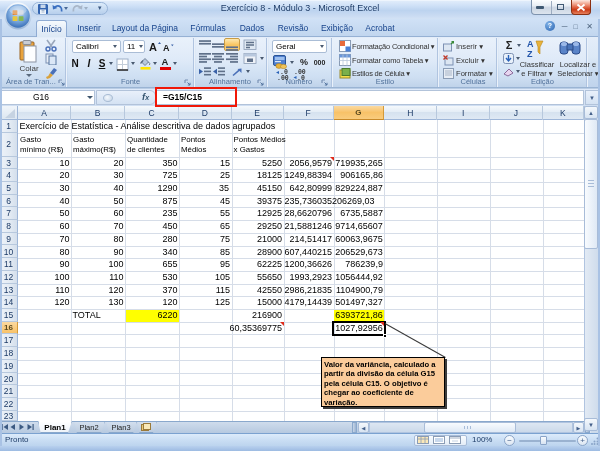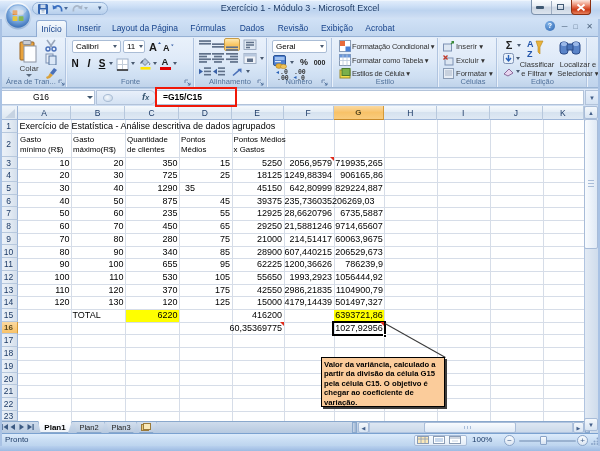--- a/index.html
+++ b/index.html
@@ -3,21 +3,21 @@
 <style>
 *{margin:0;padding:0;box-sizing:border-box;}
 html,body{width:600px;height:451px;overflow:hidden;}
 body{font-family:"Liberation Sans",sans-serif;}
 .win{position:relative;width:600px;height:451px;background:#bfd3ee;overflow:hidden;}
 .abs{position:absolute;}
 </style></head><body>
 <div class="win">
 <div class="abs" style="left:0;top:0;width:600px;height:19px;background:linear-gradient(180deg,#e3eefb 0%,#cfe1f7 30%,#bcd3ef 55%,#c8daf2 80%,#d3e2f5 100%);"></div>
 <div class="abs" style="left:0;top:0;width:600px;height:1px;background:#eef5fd;"></div>
-<div class="abs" style="left:0;top:3px;width:600px;height:12px;text-align:center;font-size:9px;color:#1e3c67;">Exercício 1 - Módulo 3 - Microsoft Excel</div>
+<div class="abs" style="left:0;top:3px;width:600px;height:12px;text-align:center;font-size:9px;color:#1e3c67;">Exercício 8 - Módulo 3 - Microsoft Excel</div>
 <div class="abs" style="left:531px;top:0;width:60px;height:15px;background:linear-gradient(180deg,#fdfeff,#e8eef5 40%,#ccd6e3 55%,#dce4ee);border:1px solid #7e93ae;border-top:none;border-radius:0 0 4px 4px;"></div>
 <div class="abs" style="left:551px;top:1px;width:1px;height:13px;background:#9cabc0;"></div>
 <div class="abs" style="left:571px;top:0px;width:20px;height:15px;background:linear-gradient(180deg,#fce8e0,#f0a088 30%,#dd5b3a 55%,#c83a16 70%,#e8825e);border:1px solid #8c3012;border-top:none;border-radius:0 0 4px 4px;"></div>
 <div class="abs" style="left:536px;top:6px;width:8px;height:2.5px;background:#3f5872;border-radius:1px;"></div>
 <div class="abs" style="left:557px;top:3.5px;width:7px;height:6px;border:1.5px solid #3f5872;background:transparent;"></div>
 <svg class="abs" style="left:576px;top:3px;" width="10" height="9">
       <path d="M1.5 1.5 L8.5 7.5 M8.5 1.5 L1.5 7.5" stroke="#fff" stroke-width="1.8"></path>
     </svg>
     <div class="abs" style="left:32px;top:2px;width:76px;height:13px;background:linear-gradient(180deg,#dcebfa,#b7cfec);border:1px solid #98b4d8;border-radius:7px;"></div>
 <svg class="abs" style="left:38px;top:4px;" width="10" height="10">
@@ -408,21 +408,21 @@
 <div class="abs" style="left:8px;top:169.2px;width:61.5px;height:12.700000000000017px;font-size:9px;color:#000;text-align:right;line-height:12.700000000000017px;font-weight:normal;white-space:nowrap;">20</div>
 <div class="abs" style="left:61px;top:169.2px;width:62.5px;height:12.700000000000017px;font-size:9px;color:#000;text-align:right;line-height:12.700000000000017px;font-weight:normal;white-space:nowrap;">30</div>
 <div class="abs" style="left:115px;top:169.2px;width:62.5px;height:12.700000000000017px;font-size:9px;color:#000;text-align:right;line-height:12.700000000000017px;font-weight:normal;white-space:nowrap;">725</div>
 <div class="abs" style="left:169px;top:169.2px;width:61.0px;height:12.700000000000017px;font-size:9px;color:#000;text-align:right;line-height:12.700000000000017px;font-weight:normal;white-space:nowrap;">25</div>
 <div class="abs" style="left:221.5px;top:169.2px;width:60.5px;height:12.700000000000017px;font-size:9px;color:#000;text-align:right;line-height:12.700000000000017px;font-weight:normal;white-space:nowrap;">18125</div>
 <div class="abs" style="left:273.5px;top:169.2px;width:58.5px;height:12.700000000000017px;font-size:9px;color:#000;text-align:right;line-height:12.700000000000017px;font-weight:normal;white-space:nowrap;">1249,88394</div>
 <div class="abs" style="left:323.5px;top:169.2px;width:59.39999999999998px;height:12.700000000000017px;font-size:9px;color:#000;text-align:right;line-height:12.700000000000017px;font-weight:normal;white-space:nowrap;">906165,86</div>
 <div class="abs" style="left:8px;top:181.9px;width:61.5px;height:12.699999999999989px;font-size:9px;color:#000;text-align:right;line-height:12.699999999999989px;font-weight:normal;white-space:nowrap;">30</div>
 <div class="abs" style="left:61px;top:181.9px;width:62.5px;height:12.699999999999989px;font-size:9px;color:#000;text-align:right;line-height:12.699999999999989px;font-weight:normal;white-space:nowrap;">40</div>
 <div class="abs" style="left:115px;top:181.9px;width:62.5px;height:12.699999999999989px;font-size:9px;color:#000;text-align:right;line-height:12.699999999999989px;font-weight:normal;white-space:nowrap;">1290</div>
-<div class="abs" style="left:185px;top:181.9px;width:61.0px;height:12.699999999999989px;font-size:9px;color:#000;text-align:left;line-height:12.699999999999989px;font-weight:normal;white-space:nowrap;">35</div>
+<div class="abs" style="left:168px;top:181.9px;width:61.0px;height:12.699999999999989px;font-size:9px;color:#000;text-align:right;line-height:12.699999999999989px;font-weight:normal;white-space:nowrap;">35</div>
 <div class="abs" style="left:221.5px;top:181.9px;width:60.5px;height:12.699999999999989px;font-size:9px;color:#000;text-align:right;line-height:12.699999999999989px;font-weight:normal;white-space:nowrap;">45150</div>
 <div class="abs" style="left:273.5px;top:181.9px;width:58.5px;height:12.699999999999989px;font-size:9px;color:#000;text-align:right;line-height:12.699999999999989px;font-weight:normal;white-space:nowrap;">642,80999</div>
 <div class="abs" style="left:323.5px;top:181.9px;width:59.39999999999998px;height:12.699999999999989px;font-size:9px;color:#000;text-align:right;line-height:12.699999999999989px;font-weight:normal;white-space:nowrap;">829224,887</div>
 <div class="abs" style="left:8px;top:194.6px;width:61.5px;height:12.700000000000017px;font-size:9px;color:#000;text-align:right;line-height:12.700000000000017px;font-weight:normal;white-space:nowrap;">40</div>
 <div class="abs" style="left:61px;top:194.6px;width:62.5px;height:12.700000000000017px;font-size:9px;color:#000;text-align:right;line-height:12.700000000000017px;font-weight:normal;white-space:nowrap;">50</div>
 <div class="abs" style="left:115px;top:194.6px;width:62.5px;height:12.700000000000017px;font-size:9px;color:#000;text-align:right;line-height:12.700000000000017px;font-weight:normal;white-space:nowrap;">875</div>
 <div class="abs" style="left:169px;top:194.6px;width:61.0px;height:12.700000000000017px;font-size:9px;color:#000;text-align:right;line-height:12.700000000000017px;font-weight:normal;white-space:nowrap;">45</div>
 <div class="abs" style="left:221.5px;top:194.6px;width:60.5px;height:12.700000000000017px;font-size:9px;color:#000;text-align:right;line-height:12.700000000000017px;font-weight:normal;white-space:nowrap;">39375</div>
 <div class="abs" style="left:273.5px;top:194.6px;width:58.5px;height:12.700000000000017px;font-size:9px;color:#000;text-align:right;line-height:12.700000000000017px;font-weight:normal;white-space:nowrap;">235,736035</div>
 <div class="abs" style="left:323.5px;top:194.6px;width:59.39999999999998px;height:12.700000000000017px;font-size:9px;color:#000;text-align:center;line-height:12.700000000000017px;font-weight:normal;white-space:nowrap;">206269,03</div>
@@ -464,36 +464,36 @@
 <div class="abs" style="left:8px;top:270.9px;width:61.5px;height:12.700000000000045px;font-size:9px;color:#000;text-align:right;line-height:12.700000000000045px;font-weight:normal;white-space:nowrap;">100</div>
 <div class="abs" style="left:61px;top:270.9px;width:62.5px;height:12.700000000000045px;font-size:9px;color:#000;text-align:right;line-height:12.700000000000045px;font-weight:normal;white-space:nowrap;">110</div>
 <div class="abs" style="left:115px;top:270.9px;width:62.5px;height:12.700000000000045px;font-size:9px;color:#000;text-align:right;line-height:12.700000000000045px;font-weight:normal;white-space:nowrap;">530</div>
 <div class="abs" style="left:169px;top:270.9px;width:61.0px;height:12.700000000000045px;font-size:9px;color:#000;text-align:right;line-height:12.700000000000045px;font-weight:normal;white-space:nowrap;">105</div>
 <div class="abs" style="left:221.5px;top:270.9px;width:60.5px;height:12.700000000000045px;font-size:9px;color:#000;text-align:right;line-height:12.700000000000045px;font-weight:normal;white-space:nowrap;">55650</div>
 <div class="abs" style="left:273.5px;top:270.9px;width:58.5px;height:12.700000000000045px;font-size:9px;color:#000;text-align:right;line-height:12.700000000000045px;font-weight:normal;white-space:nowrap;">1993,2923</div>
 <div class="abs" style="left:323.5px;top:270.9px;width:59.39999999999998px;height:12.700000000000045px;font-size:9px;color:#000;text-align:right;line-height:12.700000000000045px;font-weight:normal;white-space:nowrap;">1056444,92</div>
 <div class="abs" style="left:8px;top:283.6px;width:61.5px;height:12.699999999999989px;font-size:9px;color:#000;text-align:right;line-height:12.699999999999989px;font-weight:normal;white-space:nowrap;">110</div>
 <div class="abs" style="left:61px;top:283.6px;width:62.5px;height:12.699999999999989px;font-size:9px;color:#000;text-align:right;line-height:12.699999999999989px;font-weight:normal;white-space:nowrap;">120</div>
 <div class="abs" style="left:115px;top:283.6px;width:62.5px;height:12.699999999999989px;font-size:9px;color:#000;text-align:right;line-height:12.699999999999989px;font-weight:normal;white-space:nowrap;">370</div>
-<div class="abs" style="left:169px;top:283.6px;width:61.0px;height:12.699999999999989px;font-size:9px;color:#000;text-align:right;line-height:12.699999999999989px;font-weight:normal;white-space:nowrap;">175</div>
+<div class="abs" style="left:169px;top:283.6px;width:61.0px;height:12.699999999999989px;font-size:9px;color:#000;text-align:right;line-height:12.699999999999989px;font-weight:normal;white-space:nowrap;">115</div>
 <div class="abs" style="left:221.5px;top:283.6px;width:60.5px;height:12.699999999999989px;font-size:9px;color:#000;text-align:right;line-height:12.699999999999989px;font-weight:normal;white-space:nowrap;">42550</div>
 <div class="abs" style="left:273.5px;top:283.6px;width:58.5px;height:12.699999999999989px;font-size:9px;color:#000;text-align:right;line-height:12.699999999999989px;font-weight:normal;white-space:nowrap;">2986,21835</div>
 <div class="abs" style="left:323.5px;top:283.6px;width:59.39999999999998px;height:12.699999999999989px;font-size:9px;color:#000;text-align:right;line-height:12.699999999999989px;font-weight:normal;white-space:nowrap;">1104900,79</div>
 <div class="abs" style="left:8px;top:296.3px;width:61.5px;height:12.699999999999989px;font-size:9px;color:#000;text-align:right;line-height:12.699999999999989px;font-weight:normal;white-space:nowrap;">120</div>
 <div class="abs" style="left:61px;top:296.3px;width:62.5px;height:12.699999999999989px;font-size:9px;color:#000;text-align:right;line-height:12.699999999999989px;font-weight:normal;white-space:nowrap;">130</div>
 <div class="abs" style="left:115px;top:296.3px;width:62.5px;height:12.699999999999989px;font-size:9px;color:#000;text-align:right;line-height:12.699999999999989px;font-weight:normal;white-space:nowrap;">120</div>
 <div class="abs" style="left:169px;top:296.3px;width:61.0px;height:12.699999999999989px;font-size:9px;color:#000;text-align:right;line-height:12.699999999999989px;font-weight:normal;white-space:nowrap;">125</div>
 <div class="abs" style="left:221.5px;top:296.3px;width:60.5px;height:12.699999999999989px;font-size:9px;color:#000;text-align:right;line-height:12.699999999999989px;font-weight:normal;white-space:nowrap;">15000</div>
 <div class="abs" style="left:273.5px;top:296.3px;width:58.5px;height:12.699999999999989px;font-size:9px;color:#000;text-align:right;line-height:12.699999999999989px;font-weight:normal;white-space:nowrap;">4179,14439</div>
 <div class="abs" style="left:323.5px;top:296.3px;width:59.39999999999998px;height:12.699999999999989px;font-size:9px;color:#000;text-align:right;line-height:12.699999999999989px;font-weight:normal;white-space:nowrap;">501497,327</div>
 <div class="abs" style="left:125.5px;top:310.0px;width:53px;height:11.699999999999989px;background:#ffff00;"></div>
 <div class="abs" style="left:334px;top:310.0px;width:50px;height:11.699999999999989px;background:#ffff00;"></div>
 <div class="abs" style="left:72.5px;top:309.0px;width:300px;height:12.699999999999989px;font-size:9px;color:#000;text-align:left;line-height:12.699999999999989px;font-weight:normal;white-space:nowrap;">TOTAL</div>
 <div class="abs" style="left:115px;top:309.0px;width:62.5px;height:12.699999999999989px;font-size:9px;color:#000;text-align:right;line-height:12.699999999999989px;font-weight:normal;white-space:nowrap;">6220</div>
-<div class="abs" style="left:221.5px;top:309.0px;width:60.5px;height:12.699999999999989px;font-size:9px;color:#000;text-align:right;line-height:12.699999999999989px;font-weight:normal;white-space:nowrap;">416200</div>
+<div class="abs" style="left:221.5px;top:309.0px;width:60.5px;height:12.699999999999989px;font-size:9px;color:#000;text-align:right;line-height:12.699999999999989px;font-weight:normal;white-space:nowrap;">216900</div>
 <div class="abs" style="left:323.5px;top:309.0px;width:59.39999999999998px;height:12.699999999999989px;font-size:9px;color:#000;text-align:right;line-height:12.699999999999989px;font-weight:normal;white-space:nowrap;">6393721,86</div>
 <div class="abs" style="left:221.5px;top:321.7px;width:60.5px;height:12.699999999999989px;font-size:9px;color:#000;text-align:right;line-height:12.699999999999989px;font-weight:normal;white-space:nowrap;">60,35369775</div>
 <div class="abs" style="left:323.5px;top:321.7px;width:59.39999999999998px;height:12.699999999999989px;font-size:9px;color:#000;text-align:right;line-height:12.699999999999989px;font-weight:normal;white-space:nowrap;">1027,92956</div>
 <svg class="abs" style="left:329.5px;top:157.3px;z-index:25;" width="4" height="4">
       <path d="M0 0 L4 0 L4 4 Z" fill="#e02a1a"></path>
     </svg>
     <svg class="abs" style="left:279.5px;top:322.3px;z-index:25;" width="4" height="4">
       <path d="M0 0 L4 0 L4 4 Z" fill="#e02a1a"></path>
     </svg>
     <svg class="abs" style="left:380.4px;top:322.3px;z-index:25;" width="4" height="4">

